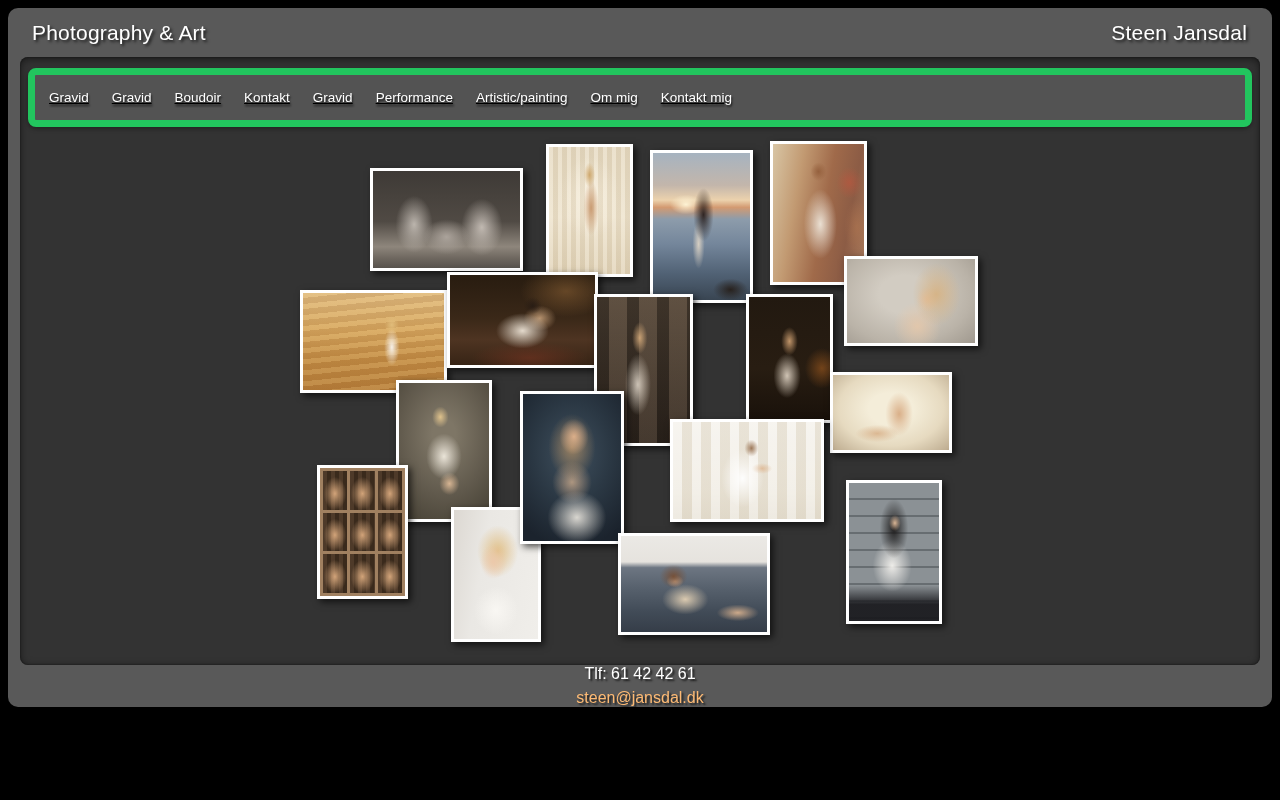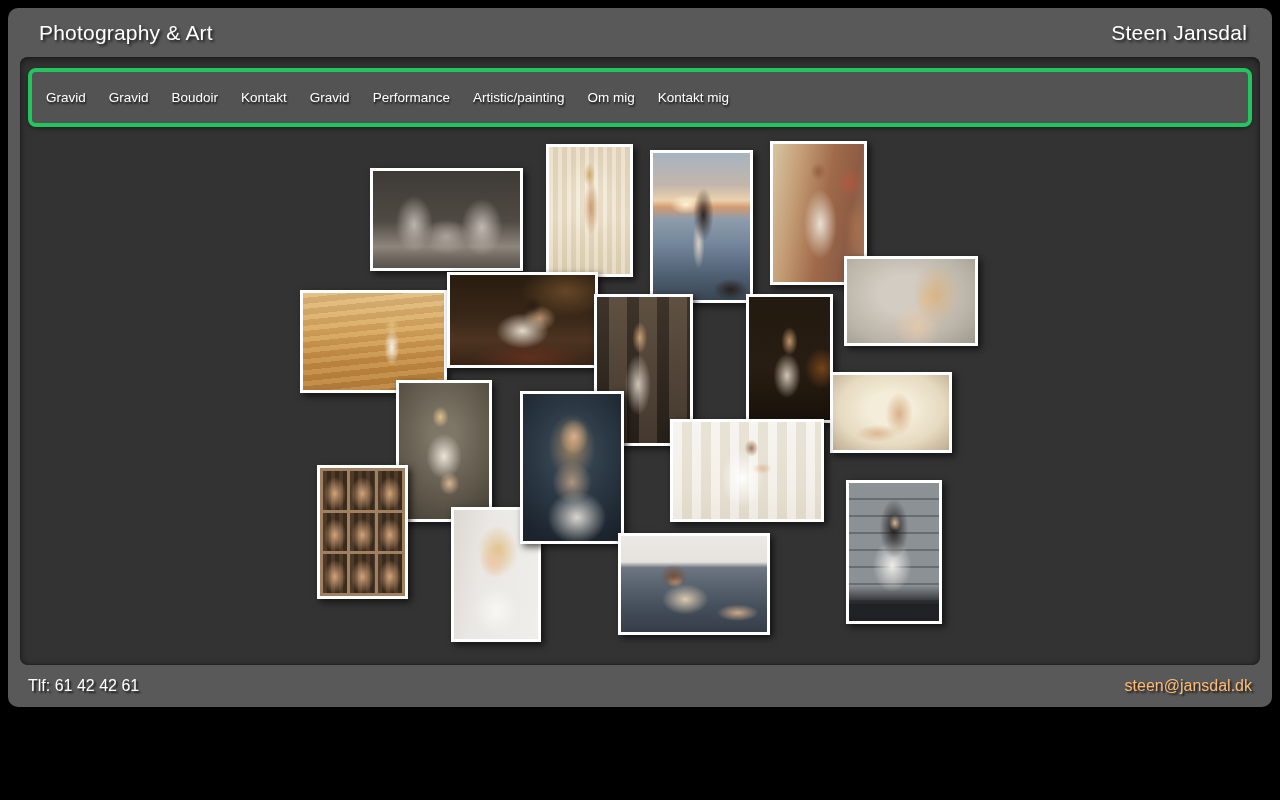--- a/index.html
+++ b/index.html
@@ -8,37 +8,38 @@
     font-family:"Liberation Sans",sans-serif;
     position:relative;overflow:hidden;
   }
   .site{
     position:absolute;left:8px;top:8px;width:1264px;height:699px;
     background:#595959;border-radius:10px;
     box-shadow:0 0 14px rgba(0,0,0,0.9);
   }
   .site-header{
     height:49px;display:flex;align-items:center;justify-content:space-between;
-    padding:0 25px 0 31px;color:#fff;gap:44px;
+    padding:0 25px 0 24px;color:#fff;gap:44px;
   }
   .site-title,.site-owner{
     font-size:21px;letter-spacing:0.2px;
     text-shadow:2px 2px 3px rgba(0,0,0,0.7);
   }
   .main{
     position:absolute;left:12px;top:49px;width:1240px;height:608px;
     background:#333333;border-radius:8px;
     box-shadow:inset 0 2px 8px rgba(0,0,0,0.5), inset 0 0 2px rgba(0,0,0,0.6);
   }
   .navbar{
     position:absolute;left:8px;top:11px;width:1224px;height:59px;
-    background:#535353;border:4px solid #22c55e;border-radius:8px;
+    background:#535353;border:7px solid #22c55e;border-radius:8px;
     display:flex;align-items:center;gap:23px;padding:0 14px;
     box-sizing:border-box;
     box-shadow:0 2px 4px rgba(0,0,0,0.35);
+    text-decoration:underline;
   }
   .nav-item{
     color:#ffffff;font-size:13.5px;text-decoration:none;cursor:pointer;
     text-shadow:1px 2px 2px rgba(0,0,0,0.75);
     white-space:nowrap;
   }
   .collage{position:absolute;left:0;top:0;width:100%;height:100%;pointer-events:none;}
   .photo{
     position:absolute;border:3px solid #ffffff;box-sizing:border-box;
     box-shadow:3px 3px 7px rgba(0,0,0,0.65);
@@ -49,21 +50,21 @@
     gap:3px;padding:3px;
   }
   .crate-cell{
     background:
       radial-gradient(ellipse 60% 55% at 50% 58%, rgba(218,170,126,0.95), rgba(218,170,126,0) 78%),
       repeating-linear-gradient(90deg, #4e3a29 0px, #4e3a29 4px, #3a2a1c 4px, #3a2a1c 8px);
   }
   .site-footer{
     position:absolute;left:0;bottom:0;width:100%;height:42px;
     display:flex;align-items:center;justify-content:space-between;
-    padding:0 20px;box-sizing:border-box;color:#fff;
+    padding:0 20px;box-sizing:border-box;color:#fff;flex-direction:column;
   }
   .footer-phone{font-size:16px;text-shadow:2px 2px 2px rgba(0,0,0,0.7);}
   .footer-email{
     font-size:16px;color:#fdba74;text-decoration:none;cursor:pointer;
     text-shadow:2px 2px 2px rgba(0,0,0,0.7);
   }
 </style>
 </head>
 <body>
 

